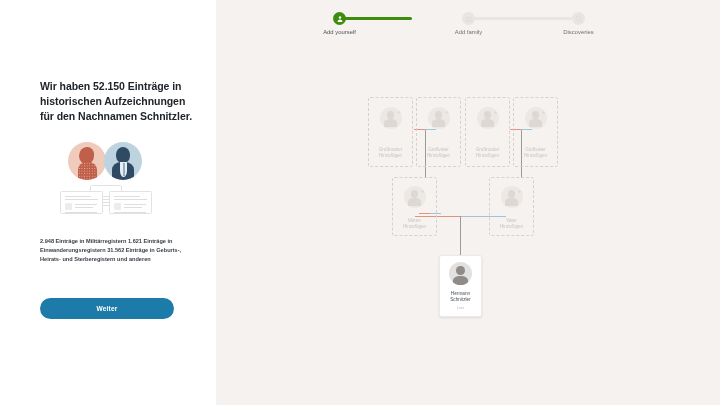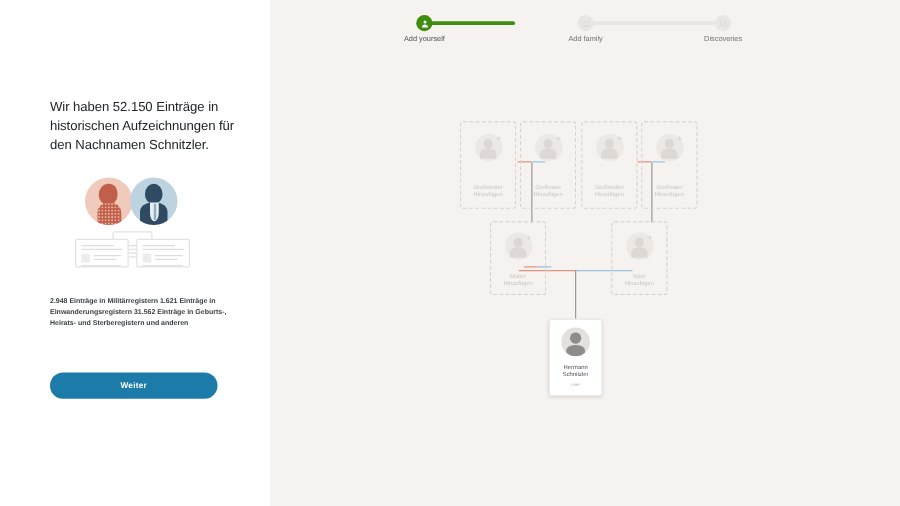--- a/index.html
+++ b/index.html
@@ -14,21 +14,21 @@
   
   #left-panel {
     width: 216px; height: 405px;
     background: #ffffff;
     position: relative;
     flex: 0 0 216px;
   }
   #headline {
     position: absolute;
     left: 40px; top: 79px; width: 152px;
-    font-size: 10.5px; font-weight: normal; line-height: 15.2px;
+    font-size: 10.5px; font-weight: bold; line-height: 15.2px;
     color: #20252b; letter-spacing: -0.05px;
   }
   
   #illustration { position: absolute; left: 60px; top: 138px; width: 92px; height: 76px; }
   .portrait { position: absolute; width: 38px; height: 38px; border-radius: 50%; overflow: hidden; top: 4px; }
   #portrait-female { left: 8px; background: #f0cabb; }
   #portrait-male   { left: 44px; background: #bdd4e0; }
   .p-head { position: absolute; border-radius: 50% 50% 45% 45%; }
   .p-body { position: absolute; border-radius: 40% 40% 0 0; }
   #pf-head { width: 15px; height: 17px; left: 11px; top: 5px; background: #c0604a; border-radius: 55% 45% 50% 50%; }

